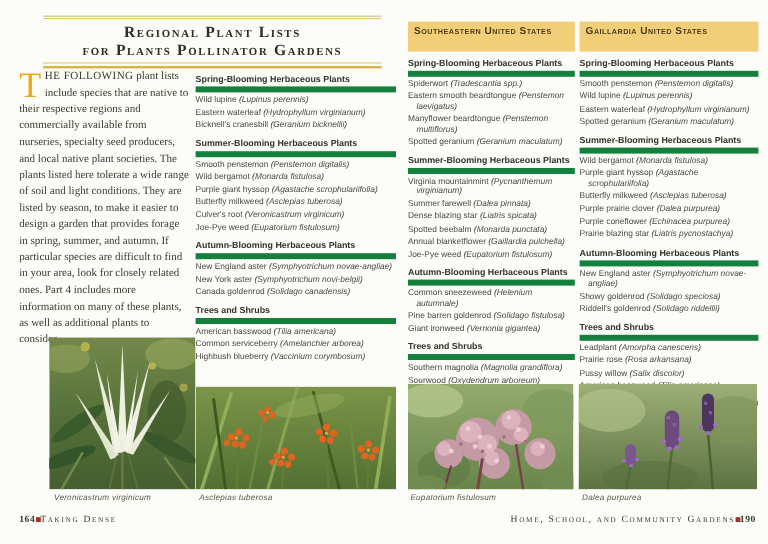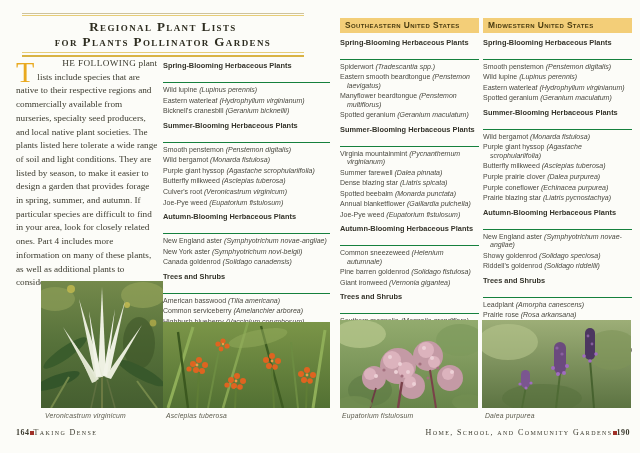--- a/index.html
+++ b/index.html
@@ -1,40 +1,40 @@
 <!DOCTYPE html>
 <html><head>
 <meta charset="utf-8">
 <style>
   html,body{margin:0;padding:0;}
   body{font-family:"Liberation Sans",sans-serif;}
   #book{position:relative;width:640px;height:453px;background:#fcfcf8;overflow:hidden;}
 
   
-  .title-block{position:absolute;left:22px;top:13px;width:282px;text-align:center;}
+  .title-block{position:absolute;left:36px;top:13px;width:282px;text-align:center;}
   .rule-top{height:1px;background:#cfc39b;}
   .rule-gold-thin{height:1px;background:#e7cd78;margin-top:1px;}
   .title-text{font-family:"Liberation Serif",serif;font-variant:small-caps;font-weight:700;
     font-size:13px;line-height:15px;letter-spacing:1.4px;color:#2e2d20;padding:3px 0 3px;}
   .rule-bot1{height:1px;background:#e7cd78;}
   .rule-bot2{height:2px;background:#d9b344;margin-top:2px;}
 
   
   .intro{position:absolute;left:16px;top:57px;width:142px;font-family:"Liberation Serif",serif;
     font-size:9.2px;line-height:13.7px;color:#3c3b2f;text-align:left;}
   .dropcap{float:left;font-size:30px;line-height:25px;padding:2px 3px 0 0;color:#e9a91f;
     font-family:"Liberation Serif",serif;font-weight:400;}
-  .lead{letter-spacing:0.4px;margin-left:25px;}
+  .lead{letter-spacing:0.4px;}
 
   
   .plant-col{position:absolute;}
   .region-bar{background:#f3ce78;color:#4a3c10;font-weight:700;font-variant:small-caps;
-    font-size:8.4px;line-height:9.6px;letter-spacing:0.4px;padding:3px 5px 2px;}
-  .group-heading{font-weight:700;font-size:7.4px;color:#35342b;border-bottom:1px solid #15803d;
-    padding-bottom:12px;margin:5px 0 3px;}
+    font-size:8.4px;line-height:9.6px;letter-spacing:0.4px;padding:3px 5px 12px;}
+  .group-heading{font-weight:700;font-size:7.4px;color:#35342b;border-bottom:5px solid #15803d;
+    padding-bottom:2px;margin:5px 0 3px;}
   .plant{font-size:7px;line-height:8.4px;color:#4a4940;margin-bottom:2.2px;
     padding-left:7px;text-indent:-7px;}
   .latin{font-style:italic;}
   .continue-note{font-family:"Liberation Serif",serif;font-style:italic;font-size:7px;
     color:#4a4940;text-align:right;margin-top:5px;}
 
   
   .photo{position:absolute;overflow:hidden;}
   .photo svg{display:block;width:100%;height:100%;}
   .caption{position:absolute;font-style:italic;font-size:6.8px;color:#5a594b;letter-spacing:0.2px;}
@@ -220,21 +220,21 @@
           <div class="plant">Giant ironweed <span class="latin">(Vernonia gigantea)</span></div>
           <div class="group-heading">Trees and Shrubs</div>
           <div class="plant">Southern magnolia <span class="latin">(Magnolia grandiflora)</span></div>
           <div class="plant">Sourwood <span class="latin">(Oxydendrum arboreum)</span></div>
           <div class="plant">Carolina rose <span class="latin">(Rosa carolina)</span></div>
           <div class="plant">Smallflower blueberry <span class="latin">(Vaccinium virgatum)</span></div>
         </div>
     </div>
 
     <div class="plant-col" style="left:483px;top:18px;width:149px;">
-      <div class="region-bar">Midwestern United States</div>
+      <div class="region-bar">Gaillardia United States</div>
       <div>
           <div class="group-heading">Spring-Blooming Herbaceous Plants</div>
           <div class="plant">Smooth penstemon <span class="latin">(Penstemon digitalis)</span></div>
           <div class="plant">Wild lupine <span class="latin">(Lupinus perennis)</span></div>
           <div class="plant">Eastern waterleaf <span class="latin">(Hydrophyllum virginianum)</span></div>
           <div class="plant">Spotted geranium <span class="latin">(Geranium maculatum)</span></div>
           <div class="group-heading">Summer-Blooming Herbaceous Plants</div>
           <div class="plant">Wild bergamot <span class="latin">(Monarda fistulosa)</span></div>
           <div class="plant">Purple giant hyssop <span class="latin">(Agastache scrophulariifolia)</span></div>
           <div class="plant">Butterfly milkweed <span class="latin">(Asclepias tuberosa)</span></div>

